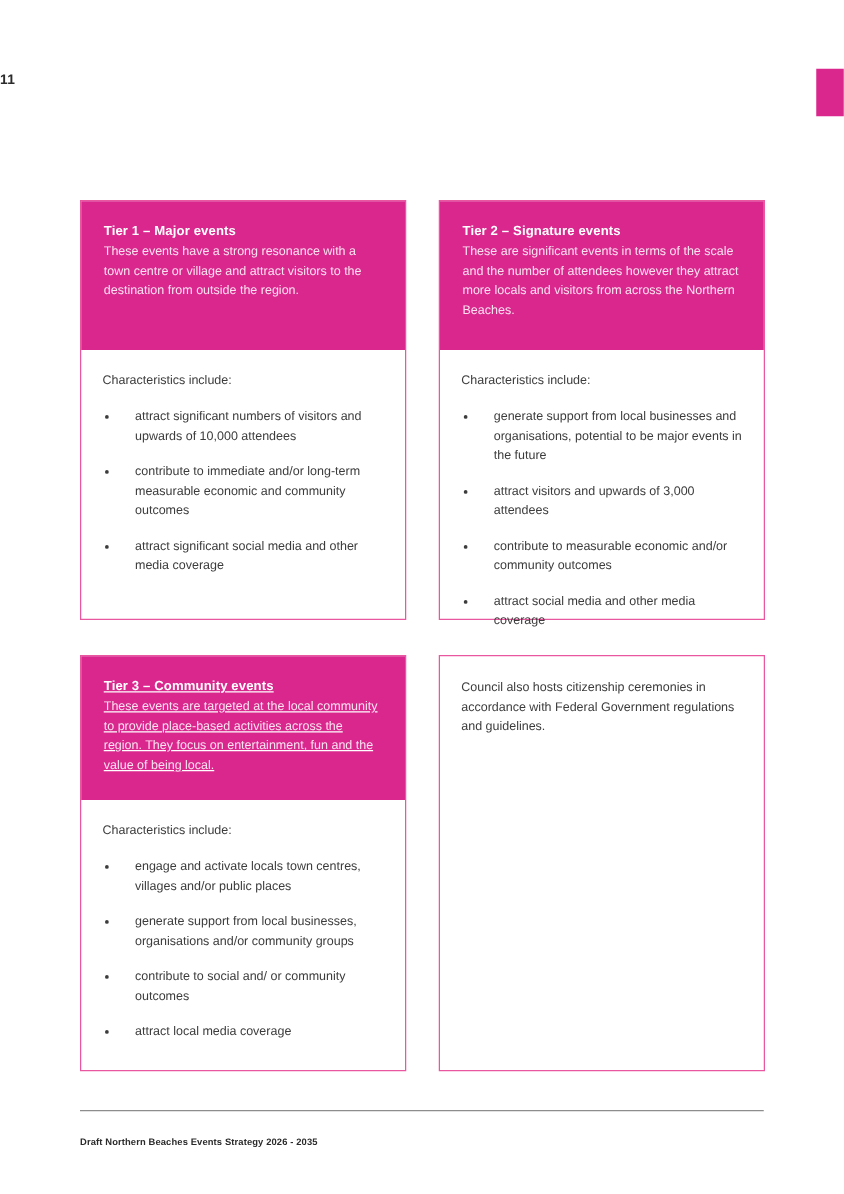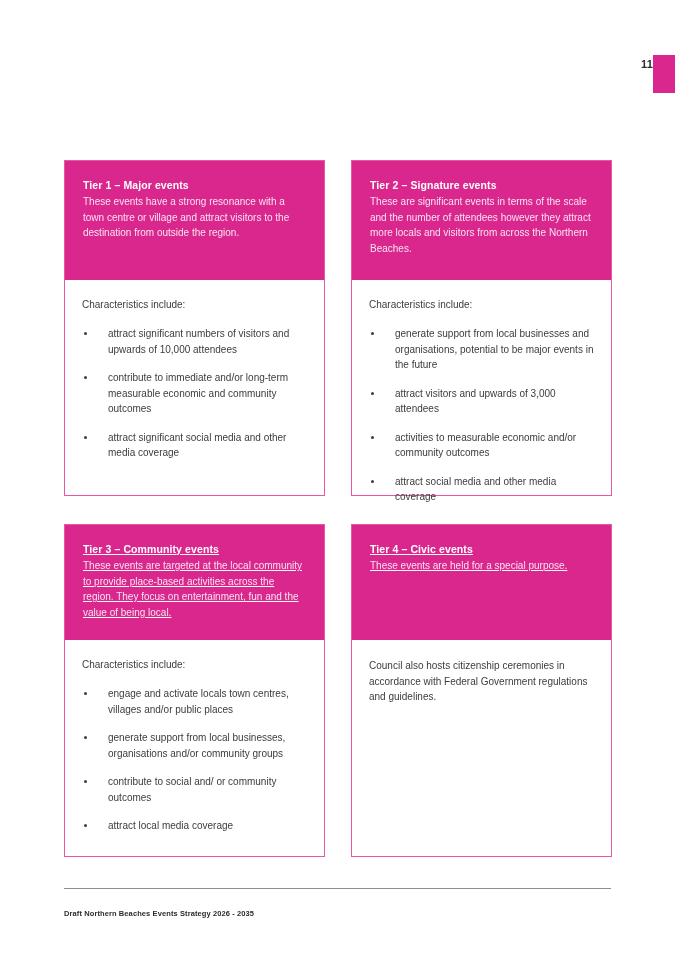--- a/index.html
+++ b/index.html
@@ -21,21 +21,20 @@
     width: 675px;
     height: 955px;
   }
 
   
   .page-number {
     position: absolute;
     top: 58px;
     left: 0;
     width: 653px;
-    text-align: right;
     font-size: 11px;
     font-weight: bold;
     color: #2b2b2b;
     letter-spacing: 0.2px;
   }
   .edge-tab {
     position: absolute;
     top: 55px;
     left: 653px;
     width: 22px;
@@ -184,21 +183,21 @@
     <div class="card row1">
       <div class="card-head">
         <p class="card-title">Tier 2 – Signature events</p>
         <p class="card-desc">These are significant events in terms of the scale and the number of attendees however they attract more locals and visitors from across the Northern Beaches.</p>
       </div>
       <div class="card-body">
         <p class="char-label">Characteristics include:</p>
         <ul class="bullets">
           <li><span class="dot"></span><span>generate support from local businesses and organisations, potential to be major events in the future</span></li>
           <li><span class="dot"></span><span>attract visitors and upwards of 3,000 attendees</span></li>
-          <li><span class="dot"></span><span>activities to measurable economic and/or community outcomes</span></li>
+          <li><span class="dot"></span><span>contribute to measurable economic and/or community outcomes</span></li>
           <li><span class="dot"></span><span>attract social media and other media coverage</span></li>
         </ul>
       </div>
     </div>
 
     <div class="card row2">
       <div class="card-head">
         <p class="card-title">Tier 3 – Community events</p>
         <p class="card-desc">These events are targeted at the local community to provide place-based activities across the region. They focus on entertainment, fun and the value of being local.</p>
       </div>
@@ -207,24 +206,20 @@
         <ul class="bullets">
           <li><span class="dot"></span><span>engage and activate locals town centres, villages and/or public places</span></li>
           <li><span class="dot"></span><span>generate support from local businesses, organisations and/or community groups</span></li>
           <li><span class="dot"></span><span>contribute to social and/ or community outcomes</span></li>
           <li><span class="dot"></span><span>attract local media coverage</span></li>
         </ul>
       </div>
     </div>
 
     <div class="card row2">
-      <div class="card-head">
-        <p class="card-title">Tier 4 – Civic events</p>
-        <p class="card-desc">These events are held for a special purpose.</p>
-      </div>
       <div class="card-body">
         <p class="para">Council also hosts citizenship ceremonies in accordance with Federal Government regulations and guidelines.</p>
       </div>
     </div>
 
   </div>
 
   <div class="footer-rule"></div>
   <div class="footer-text">Draft Northern Beaches Events Strategy 2026 - 2035</div>
 

